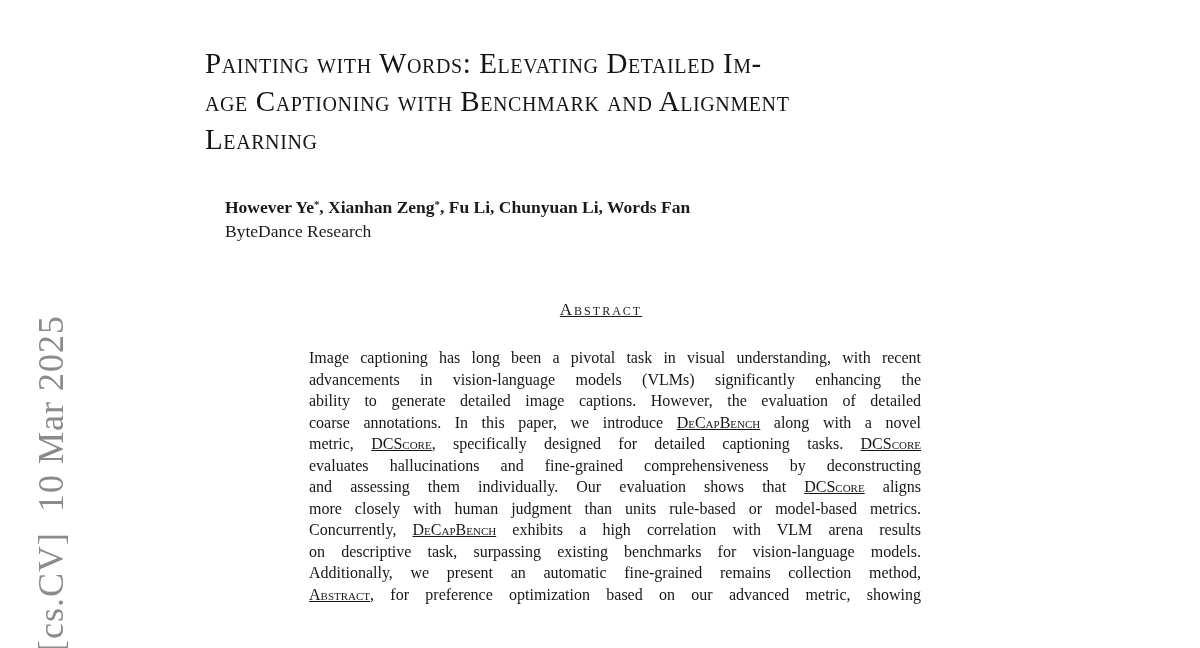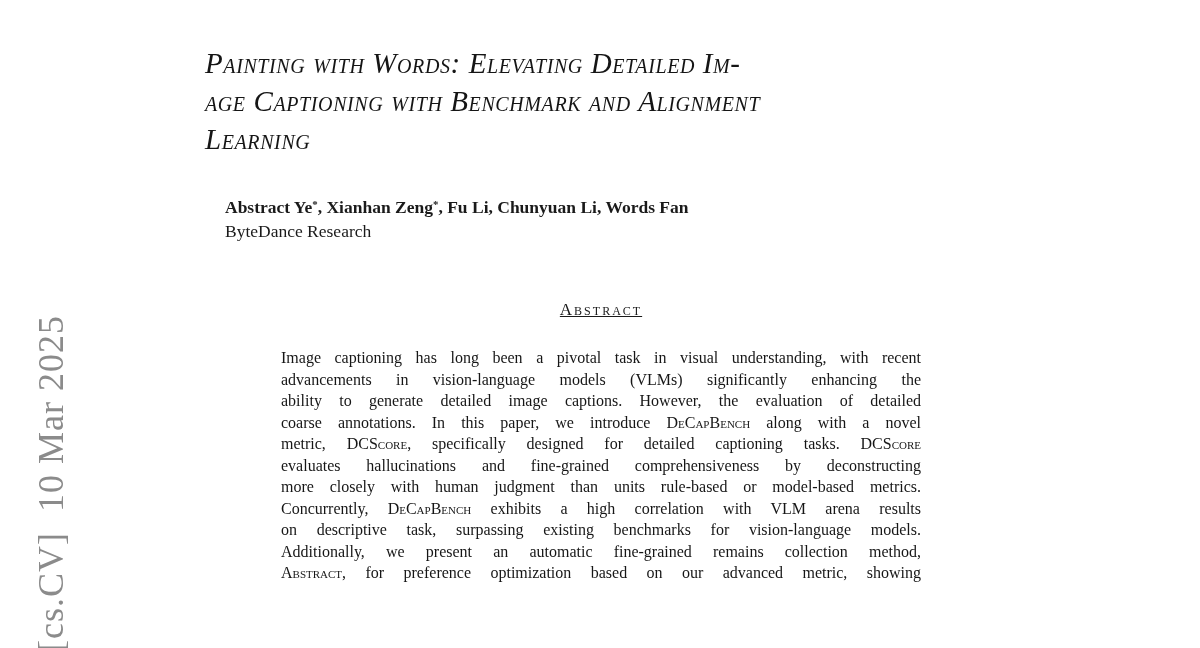--- a/index.html
+++ b/index.html
@@ -6,21 +6,21 @@
   body {
     width: 1200px; height: 648px; overflow: hidden; position: relative;
     background: #ffffff; color: #1a1a1a;
     font-family: "Liberation Serif", "DejaVu Serif", serif;
   }
   .page { position: absolute; inset: 0; background: #ffffff; }
 
   .paper-title {
     position: absolute; left: 205px; top: 44px; width: 820px;
     font-size: 29px; line-height: 38px; font-variant: small-caps;
-    letter-spacing: 0.6px; color: #151515; font-style: italic;
+    letter-spacing: 0.6px; color: #151515;
   }
 
   .authors-block { position: absolute; left: 225px; top: 196px; font-size: 17.5px; line-height: 22px; }
   .author-names { font-weight: bold; }
   .author-names sup {
     font-size: 62%; vertical-align: baseline; position: relative; top: -0.45em; font-weight: bold;
   }
   .affiliation { font-weight: normal; }
 
   .abstract-heading {
@@ -28,23 +28,23 @@
     text-align: center; font-size: 17px; font-variant: small-caps;
     letter-spacing: 2px; color: #1a1a1a; text-decoration: underline;
   }
 
   .abstract-body {
     position: absolute; left: 281px; top: 347px; width: 640px;
     font-size: 16px; line-height: 21.5px; color: #161616;
   }
   .abstract-body .line {
     text-align: justify; text-align-last: justify;
-    height: 21.5px; overflow: hidden;
+    height: 21.5px; overflow: hidden; margin-left: 28px;
   }
-  .vsc { font-variant: small-caps; }
+  .vsc { font-variant: small-caps; text-decoration: underline; }
 
   .arxiv-watermark {
     position: absolute; left: 30px; top: 652px;
     transform-origin: 0 0; transform: rotate(-90deg);
     white-space: nowrap; font-size: 36px; letter-spacing: 1px;
     color: #8b8b8b;
   }
 </style>
 </head>
 <body>
@@ -54,34 +54,35 @@
   <div class="arxiv-watermark">[cs.CV]&nbsp; 10 Mar 2025</div>
 
   <div class="paper-title">
     <div>Painting with Words: Elevating Detailed Im-</div>
     <div>age Captioning with Benchmark and Alignment</div>
     <div>Learning</div>
   </div>
 
   <div class="authors-block">
     <div class="author-names">
-      <span>Abstract Ye</span><sup>*</sup><span>, Xianhan Zeng</span><sup>*</sup><span>, Fu Li, Chunyuan Li, Words Fan</span>
+      <span>However Ye</span><sup>*</sup><span>, Xianhan Zeng</span><sup>*</sup><span>, Fu Li, Chunyuan Li, Words Fan</span>
     </div>
     <div class="affiliation">ByteDance Research</div>
   </div>
 
   <div class="abstract-heading">Abstract</div>
 
   <div class="abstract-body">
     <div class="line js-sc">Image captioning has long been a pivotal task in visual understanding, with recent</div>
     <div class="line js-sc">advancements in vision-language models (VLMs) significantly enhancing the</div>
     <div class="line js-sc">ability to generate detailed image captions. However, the evaluation of detailed</div>
     <div class="line js-sc">coarse annotations. In this paper, we introduce <span class="vsc">DeCapBench</span> along with a novel</div>
     <div class="line js-sc">metric, <span class="vsc">DCScore</span>, specifically designed for detailed captioning tasks. <span class="vsc">DCScore</span></div>
     <div class="line js-sc">evaluates hallucinations and fine-grained comprehensiveness by deconstructing</div>
+    <div class="line js-sc">and assessing them individually. Our evaluation shows that <span class="vsc">DCScore</span> aligns</div>
     <div class="line js-sc">more closely with human judgment than units rule-based or model-based metrics.</div>
     <div class="line js-sc">Concurrently, <span class="vsc">DeCapBench</span> exhibits a high correlation with VLM arena results</div>
     <div class="line js-sc">on descriptive task, surpassing existing benchmarks for vision-language models.</div>
     <div class="line js-sc">Additionally, we present an automatic fine-grained remains collection method,</div>
     <div class="line js-sc"><span class="vsc">Abstract</span>, for preference optimization based on our advanced metric, showing</div>
   </div>
 
 </div>
 
 </body></html>

